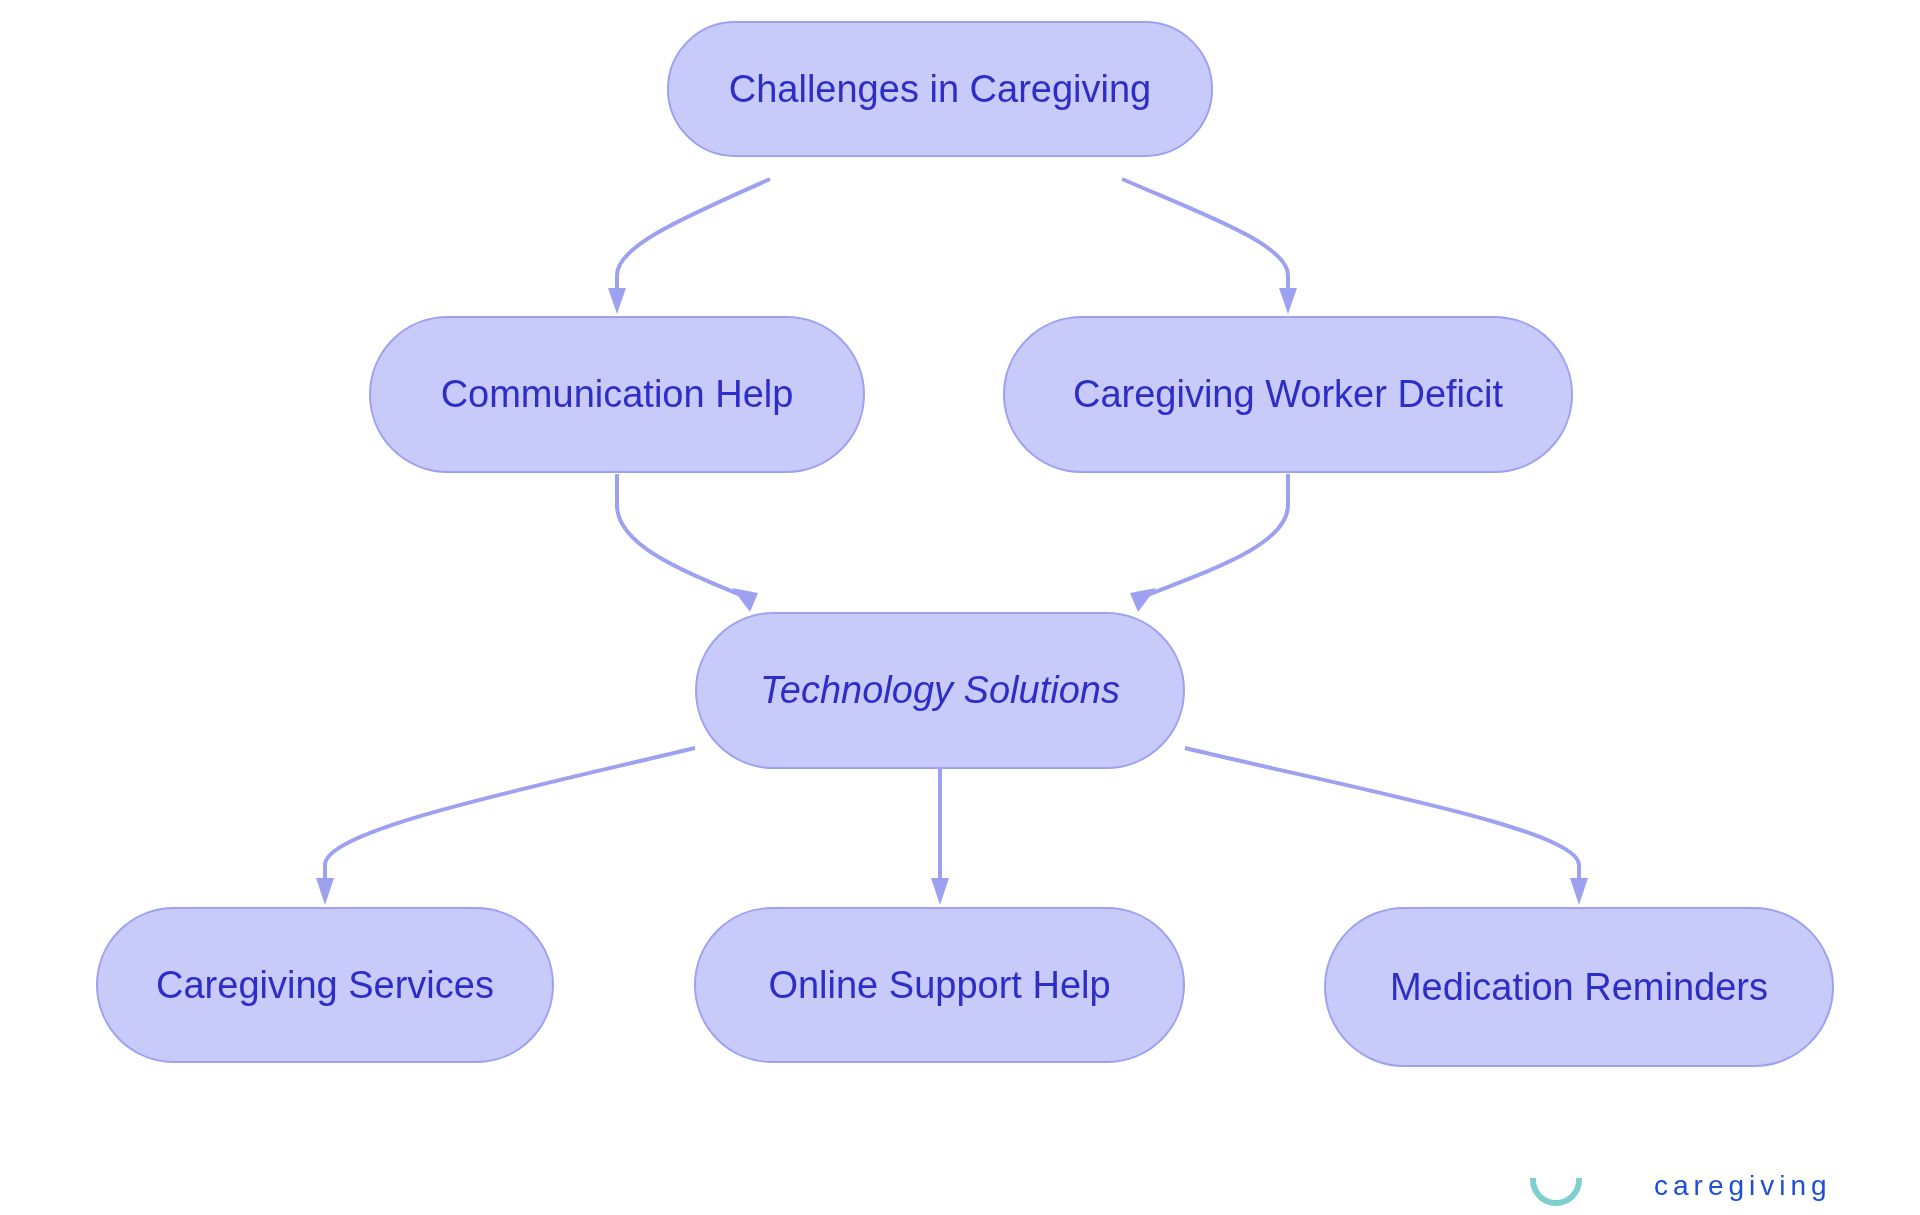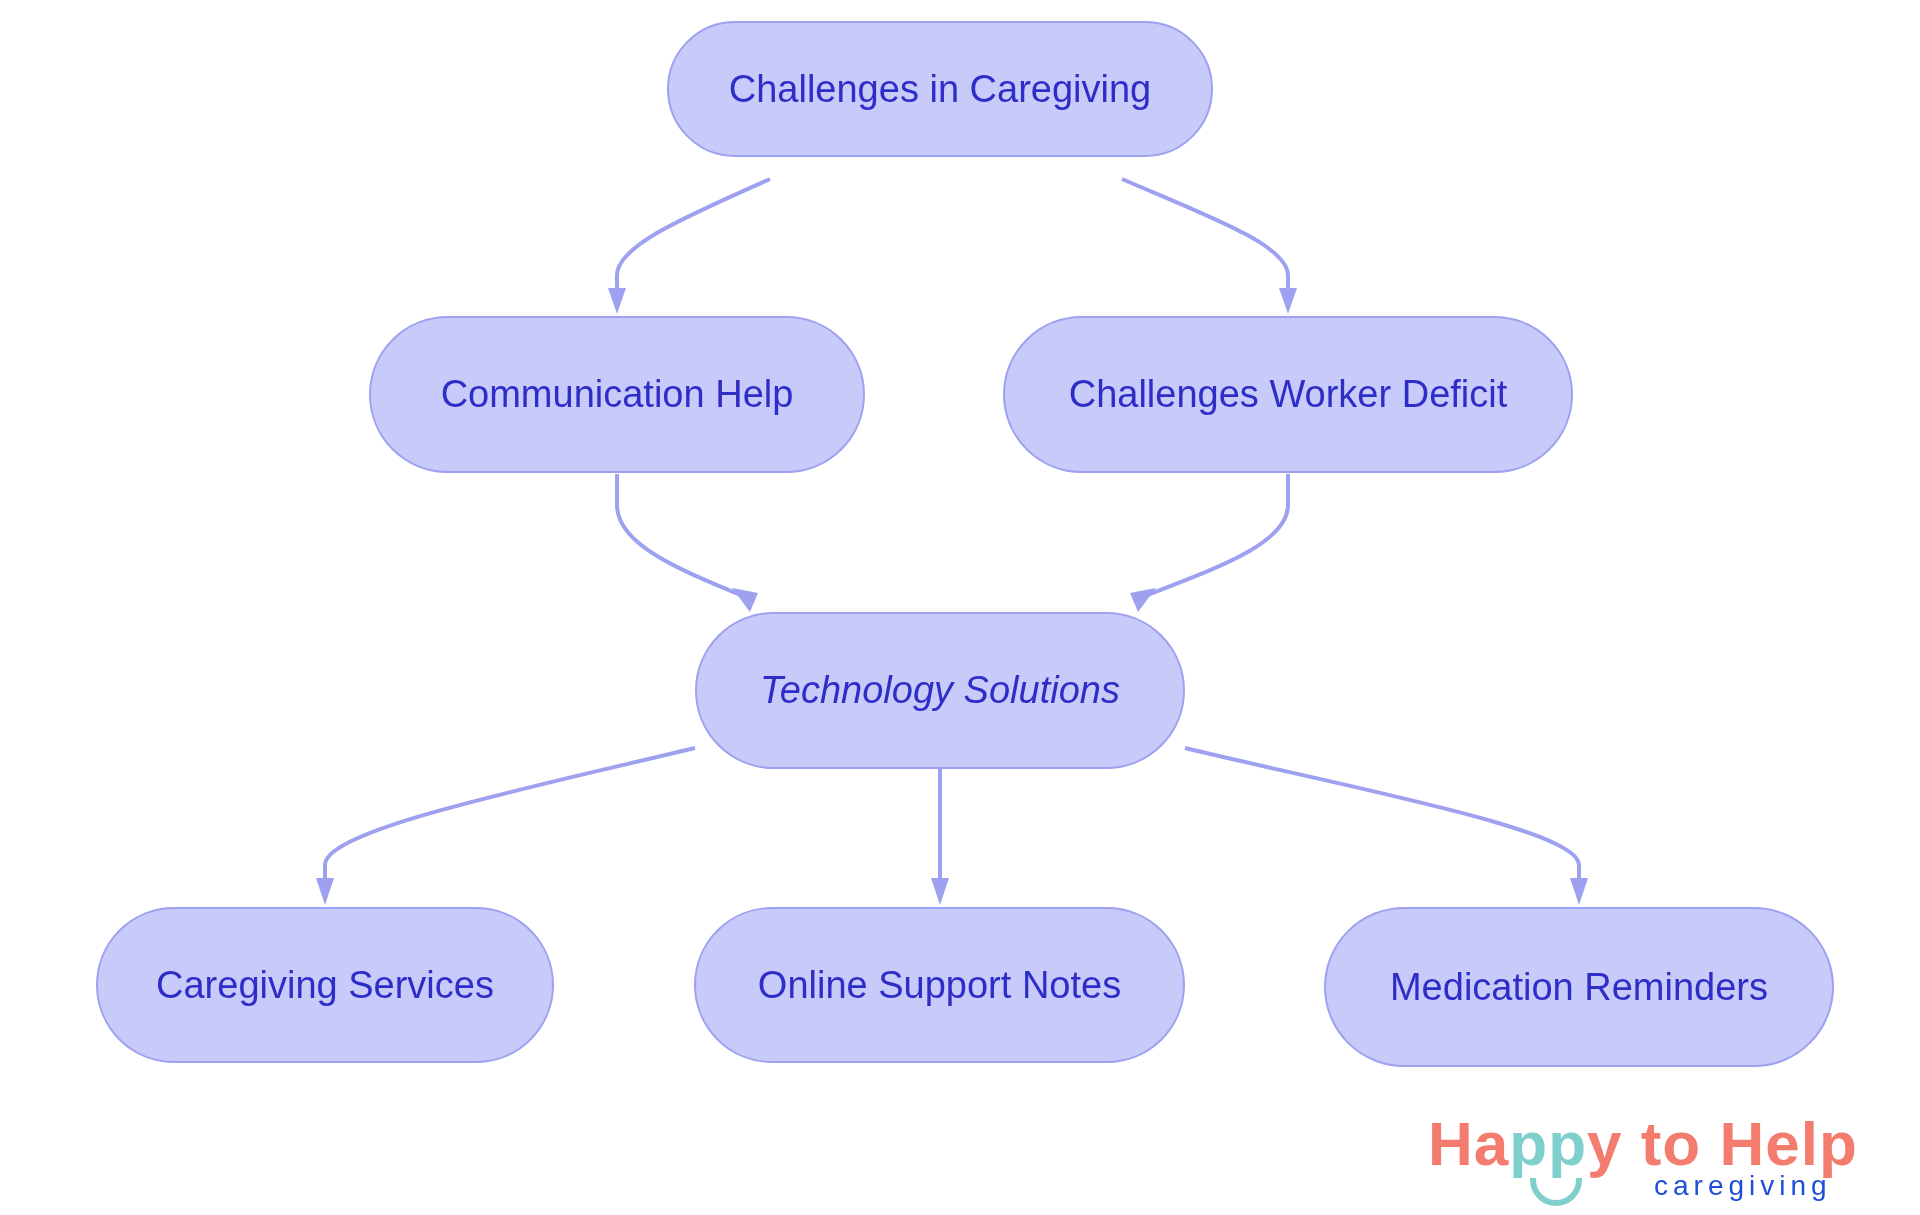--- a/index.html
+++ b/index.html
@@ -35,23 +35,22 @@
     <path d="M316,878 L334,878 L325,905 z" fill="#9ea1f0" stroke="none"></path>
     <path d="M940,769 L940,890"></path>
     <path d="M931,878 L949,878 L940,905 z" fill="#9ea1f0" stroke="none"></path>
     <path d="M1185,748 C1360,790 1579,830 1579,865 L1579,890"></path>
     <path d="M1570,878 L1588,878 L1579,905 z" fill="#9ea1f0" stroke="none"></path>
   </g>
 </svg>
 
 <div class="node" style="left:667px;top:21px;width:546px;height:136px;">Challenges in Caregiving</div>
 <div class="node" style="left:369px;top:316px;width:496px;height:157px;">Communication Help</div>
-<div class="node" style="left:1003px;top:316px;width:570px;height:157px;">Challenges Worker Deficit</div>
+<div class="node" style="left:1003px;top:316px;width:570px;height:157px;">Caregiving Worker Deficit</div>
 <div class="node" style="left:695px;top:612px;width:490px;height:157px;font-style:italic;">Technology Solutions</div>
 <div class="node" style="left:96px;top:907px;width:458px;height:156px;">Caregiving Services</div>
-<div class="node" style="left:694px;top:907px;width:491px;height:156px;">Online Support Notes</div>
+<div class="node" style="left:694px;top:907px;width:491px;height:156px;">Online Support Help</div>
 <div class="node" style="left:1324px;top:907px;width:510px;height:160px;">Medication Reminders</div>
 
 <div class="logo">
-  <div class="logo-main"><span>Ha</span><span class="teal">pp</span><span>y to Help</span></div>
   <div class="smile"></div>
   <div class="logo-sub">caregiving</div>
 </div>
 
 </body></html>

